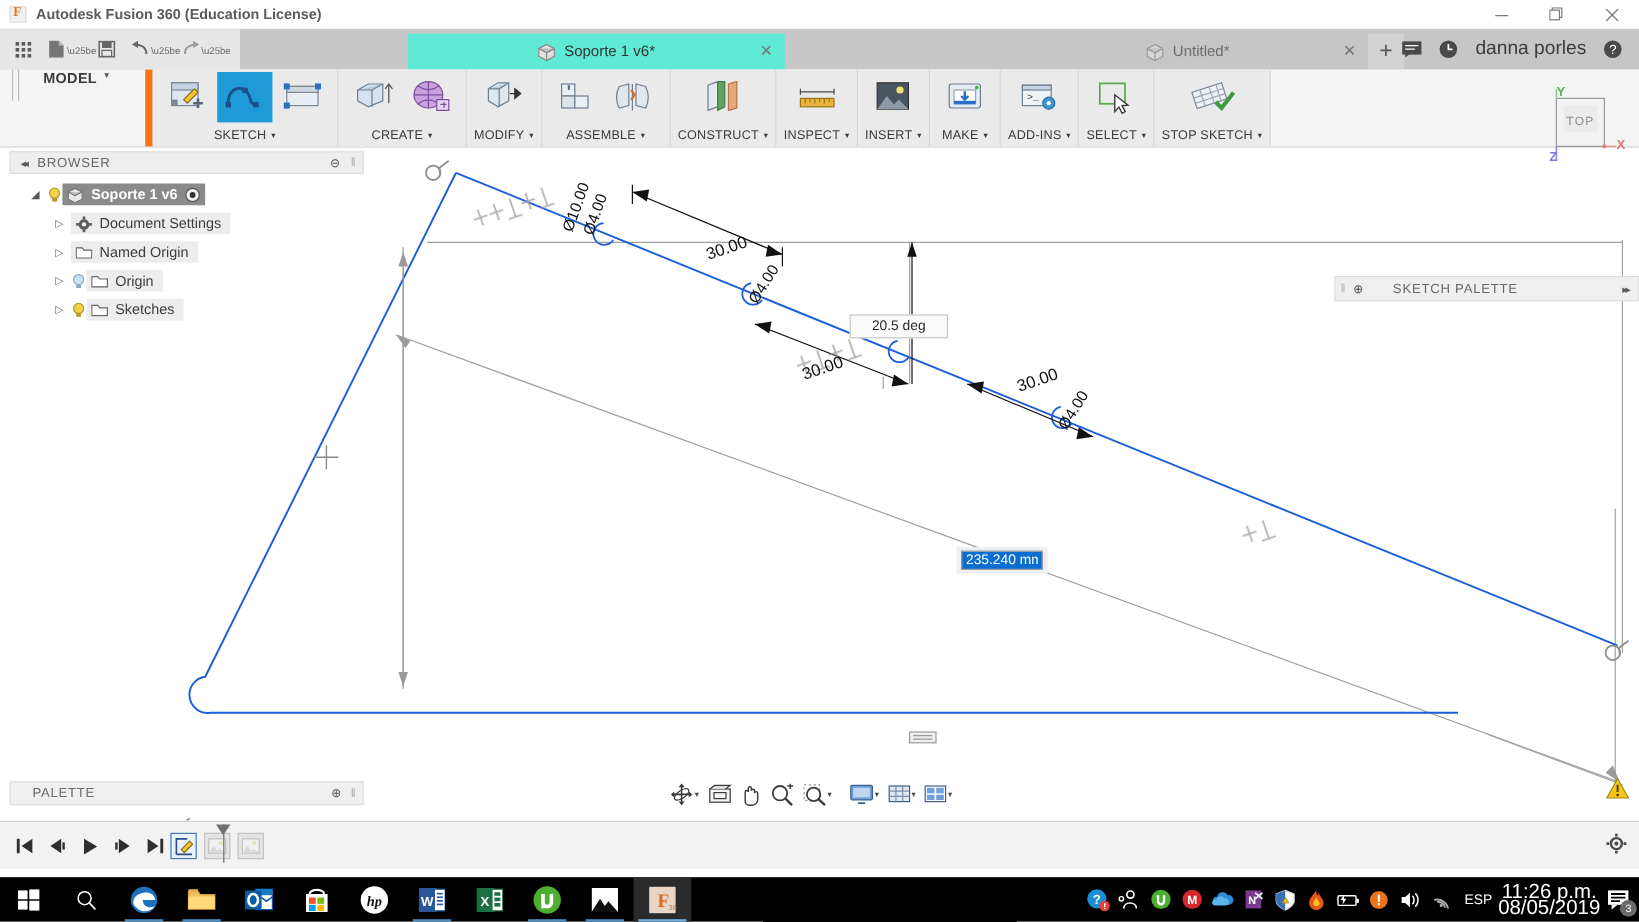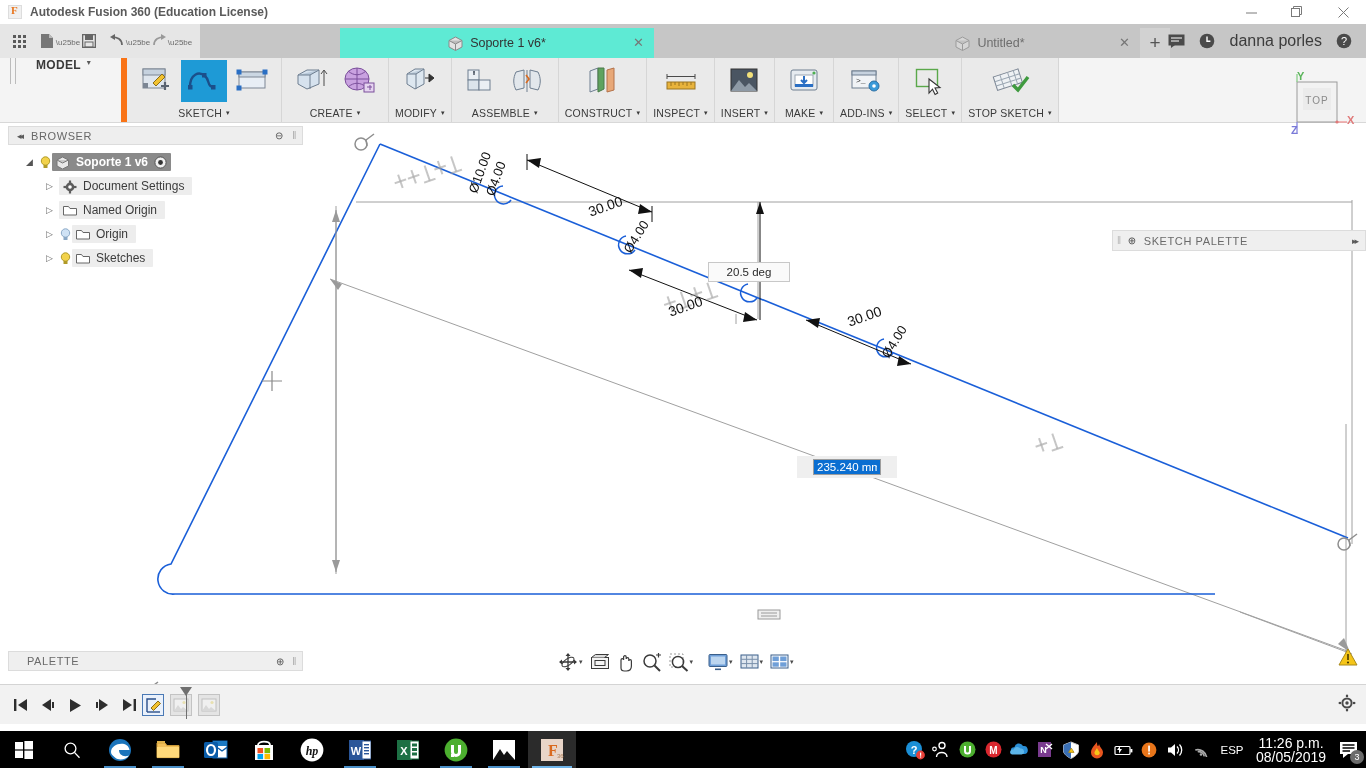--- a/index.html
+++ b/index.html
@@ -71,25 +71,25 @@
   
   .canvas { position:absolute; left:0; top:124px; width:1366px; height:560px; background:#ffffff; overflow:hidden; }
 
   
   .viewcube { position:absolute; left:1281px; top:72px; width:62px; height:62px; }
 
   
   .sketchpalette { position:absolute; left:1112px; top:230px; width:254px; height:21px; background:#efefef; border:1px solid #dcdcdc; display:flex; align-items:center; font-size:11px; color:#6a6a6a; letter-spacing:0.6px; }
   .sketchpalette .handle { margin-left:4px; color:#b5b5b5; font-size:10px; }
   .sketchpalette .dot { margin-left:6px; color:#4a4a4a; font-size:10px; }
-  .sketchpalette .sptitle { margin-left:7px; }
+  .sketchpalette .sptitle { margin-left:24px; }
   .sketchpalette .expand { position:absolute; right:8px; color:#5a5a5a; font-size:9px; letter-spacing:-2px; }
 
   
-  .dimbox { position:absolute; left:797px; top:456px; background:#efefef; padding:3px 16px; }
+  .dimbox { position:absolute; left:797px; top:456px; background:#efefef; padding:3px 4px; }
   .dimbox input { width:68px; border:1px solid #9d9d9d; background:#0a6ed1; color:#ffffff; font-size:11.5px; font-family:"Liberation Sans",sans-serif; padding:1px 3px; outline:none; }
 
   
   .angletip { position:absolute; left:708px; top:262px; width:82px; height:20px; background:#fafafa; border:1px solid #c8c8c8; display:flex; align-items:center; justify-content:center; font-size:11.5px; color:#2b2b2b; }
 
   
   .comments { position:absolute; left:8px; top:651px; width:295px; height:20px; background:#efefef; border:1px solid #dcdcdc; display:flex; align-items:center; font-size:11px; color:#6a6a6a; letter-spacing:0.6px; }
   .comments .ctitle { margin-left:18px; }
   .comments .plus { position:absolute; right:17px; color:#555; font-size:10px; }
   .comments .handle { position:absolute; right:5px; color:#aaa; font-size:10px; }
@@ -113,21 +113,21 @@
   
   .taskbar { position:absolute; left:0; top:731px; width:1366px; height:37px; background:#000000; }
   .tb-left { position:absolute; left:0; top:0; height:37px; display:flex; align-items:center; }
   .tb-item { width:48px; height:37px; display:flex; align-items:center; justify-content:center; position:relative; }
   .tb-item.active { background:#2b2b2b; }
   .tb-item.active:after { content:""; position:absolute; bottom:0; left:4px; right:4px; height:2px; background:#6fb4e8; }
   .tb-item.open:after { content:""; position:absolute; bottom:0; left:8px; right:8px; height:2px; background:#4a8fc7; }
   .tray { position:absolute; right:0; top:0; height:37px; display:flex; align-items:center; gap:0px; }
   .tray-ic { width:26px; height:37px; display:flex; align-items:center; justify-content:center; }
   .tray-lang { width:36px; height:37px; display:flex; align-items:center; justify-content:center; color:#fff; font-size:11.5px; }
-  .clock { width:82px; height:37px; display:flex; flex-direction:column; align-items:center; justify-content:center; color:#fff; font-size:14px; line-height:14px;text-align:center; }
+  .clock { width:82px; height:37px; display:flex; flex-direction:column; align-items:center; justify-content:center; color:#fff; font-size:17px; line-height:14px;text-align:center; }
   .notif { width:34px; height:37px; display:flex; align-items:center; justify-content:center; position:relative; }
   .notif .badge { position:absolute; right:2px; bottom:4px; width:14px; height:14px; border-radius:50%; background:#6b6b6b; color:#fff; font-size:9px; display:flex; align-items:center; justify-content:center; }
 
   .warn-icon { position:absolute; left:1338px; top:648px; }
   svg { display:block; }
 </style>
 </head>
 <body>
 
 <div class="app">

